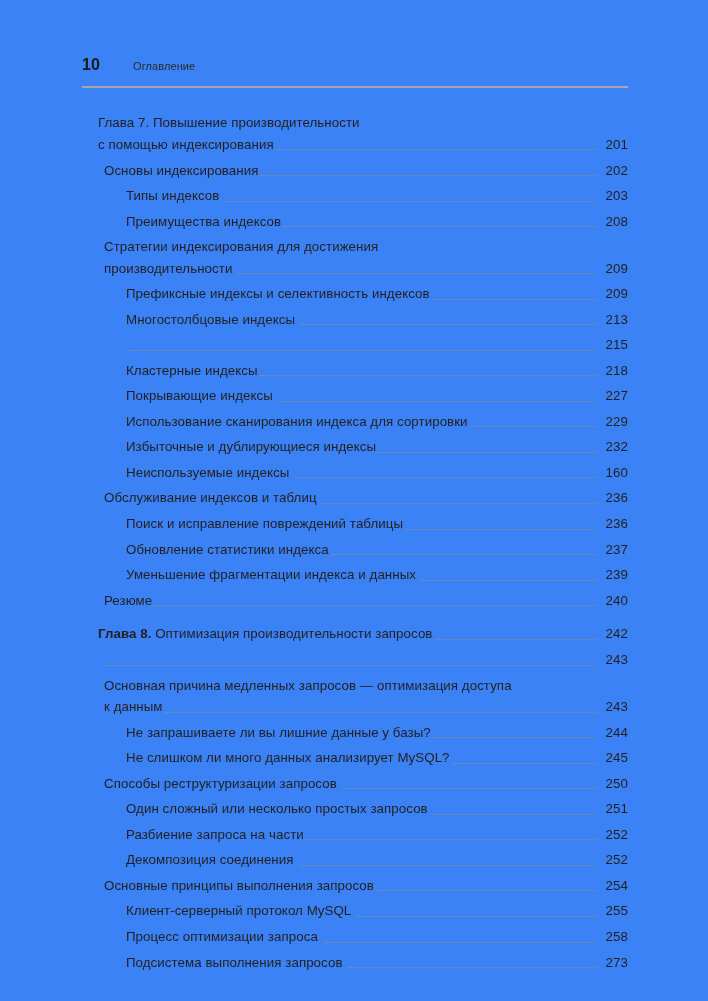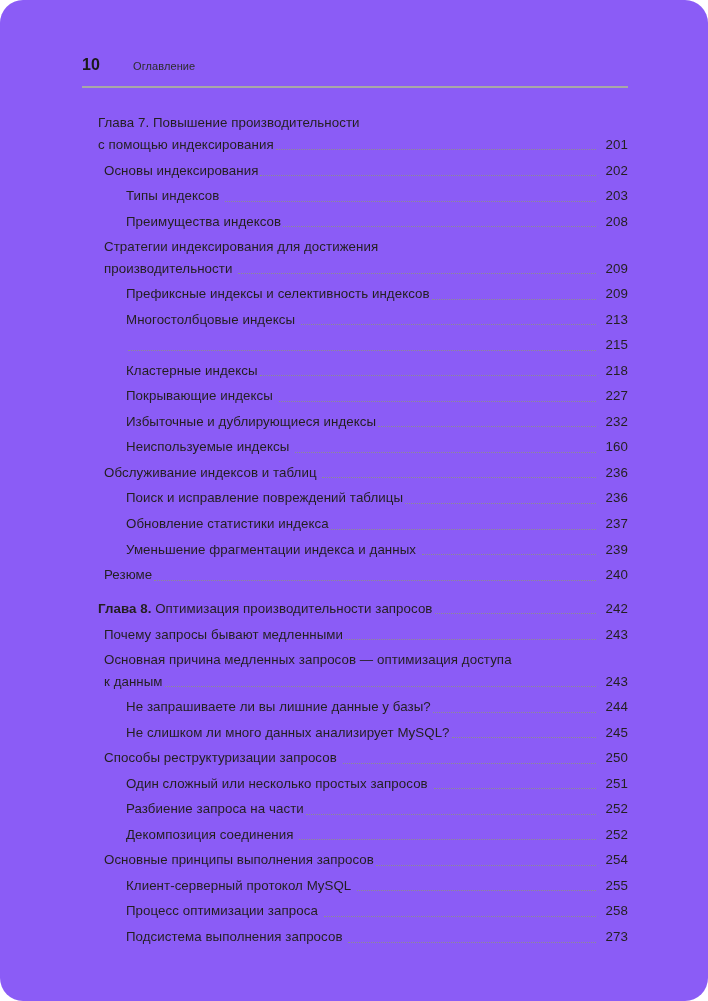--- a/index.html
+++ b/index.html
@@ -13,24 +13,23 @@
     font-family: "Liberation Sans", "DejaVu Sans", sans-serif;
     color: #231f20;
     -webkit-font-smoothing: antialiased;
   }
 
   .page {
     position: relative;
     width: 708px;
     height: 1001px;
     margin: 0 auto;
-    background: #8b5cf6;
+    background: #3b82f6;
     overflow: hidden;
     box-sizing: border-box;
-    border-radius: 23px;
   }
 
   
   .running-head {
     position: absolute;
     left: 82px;
     top: 56px;
     width: 546px;
     height: 24px;
     display: flex;
@@ -212,20 +211,27 @@
       </div>
       <div class="toc-entry lvl2">
         <div class="leader-line">
           <span class="entry-text"><span>Покрывающие индексы </span></span>
           <span class="dots"></span>
           <span class="page-num">227</span>
         </div>
       </div>
       <div class="toc-entry lvl2">
         <div class="leader-line">
+          <span class="entry-text"><span>Использование сканирования индекса для сортировки</span></span>
+          <span class="dots"></span>
+          <span class="page-num">229</span>
+        </div>
+      </div>
+      <div class="toc-entry lvl2">
+        <div class="leader-line">
           <span class="entry-text"><span>Избыточные и дублирующиеся индексы</span></span>
           <span class="dots"></span>
           <span class="page-num">232</span>
         </div>
       </div>
       <div class="toc-entry lvl2">
         <div class="leader-line">
           <span class="entry-text"><span>Неиспользуемые индексы </span></span>
           <span class="dots"></span>
           <span class="page-num">160</span>
@@ -268,21 +274,20 @@
       </div>
       <div class="toc-entry lvl0 chapter gap-before">
         <div class="leader-line">
           <span class="entry-text"><span class="chap-label">Глава 8.</span><span> Оптимизация производительности запросов</span></span>
           <span class="dots"></span>
           <span class="page-num">242</span>
         </div>
       </div>
       <div class="toc-entry lvl1">
         <div class="leader-line">
-          <span class="entry-text"><span>Почему запросы бывают медленными</span></span>
           <span class="dots"></span>
           <span class="page-num">243</span>
         </div>
       </div>
       <div class="toc-entry lvl1">
         <span class="wrap-first"><span>Основная причина медленных запросов — оптимизация доступа</span></span>
         <div class="leader-line">
           <span class="entry-text"><span>к данным</span></span>
           <span class="dots"></span>
           <span class="page-num">243</span>

